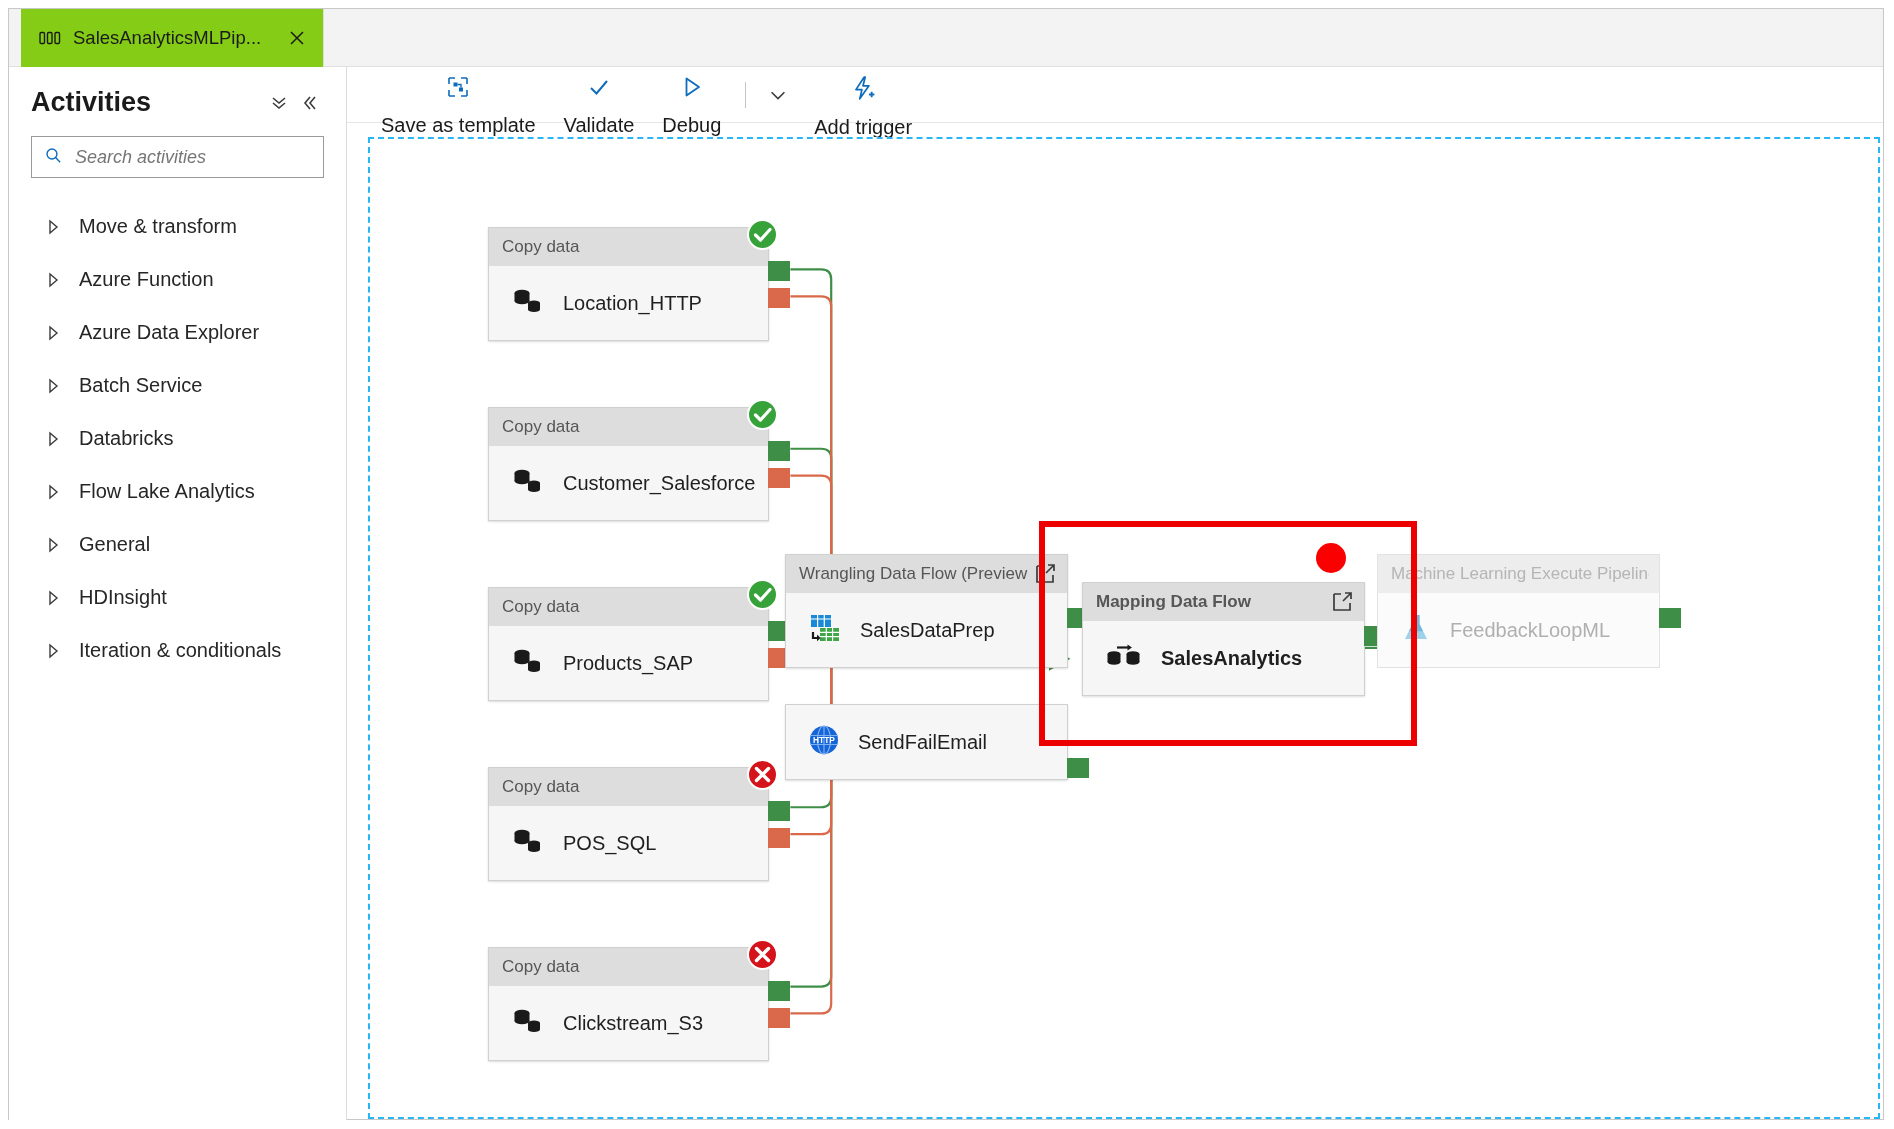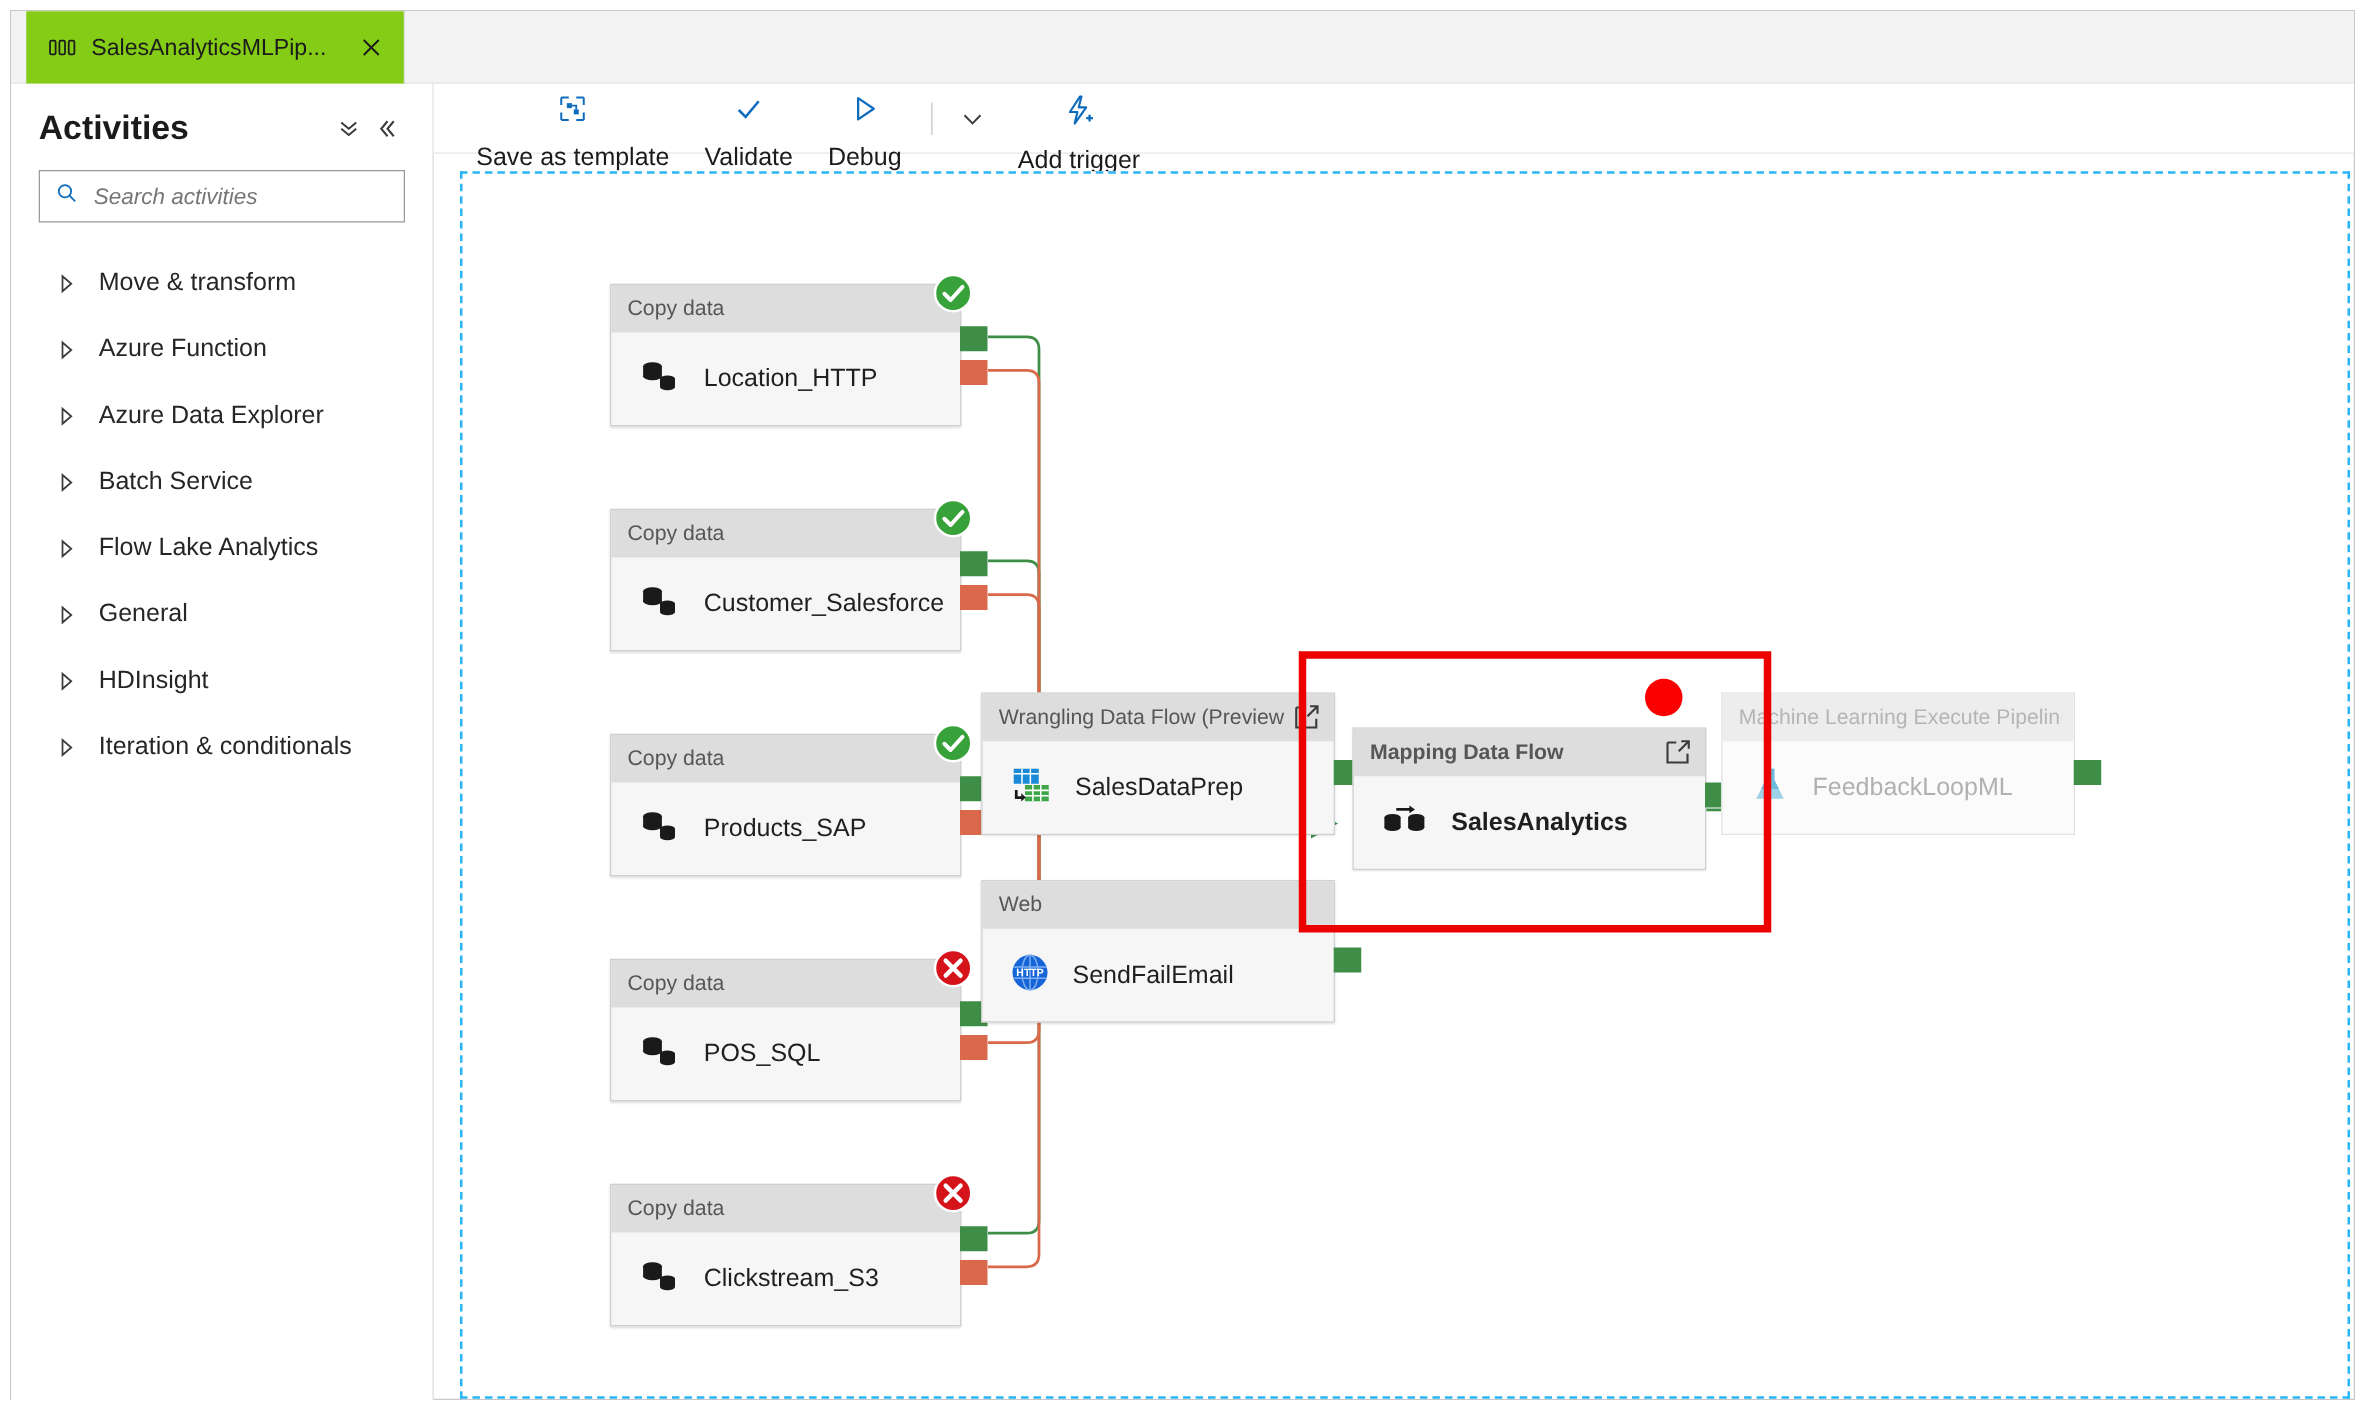--- a/index.html
+++ b/index.html
@@ -254,20 +254,28 @@
         </span>
         <span class="cat-label">Azure Data Explorer</span>
       </div>
       <div class="cat-item">
         <span class="cat-arrow">
           <svg viewBox="0 0 12 16" width="12" height="16">
               <path d="M3 2 L10 8 L3 14 Z" fill="none" stroke="#3b3b3b" stroke-width="1.4"></path>
             </svg>
         </span>
         <span class="cat-label">Batch Service</span>
+      </div>
+      <div class="cat-item">
+        <span class="cat-arrow">
+          <svg viewBox="0 0 12 16" width="12" height="16">
+              <path d="M3 2 L10 8 L3 14 Z" fill="none" stroke="#3b3b3b" stroke-width="1.4"></path>
+            </svg>
+        </span>
+        <span class="cat-label">Databricks</span>
       </div>
       <div class="cat-item">
         <span class="cat-arrow">
           <svg viewBox="0 0 12 16" width="12" height="16">
               <path d="M3 2 L10 8 L3 14 Z" fill="none" stroke="#3b3b3b" stroke-width="1.4"></path>
             </svg>
         </span>
         <span class="cat-label">Flow Lake Analytics</span>
       </div>
       <div class="cat-item">
@@ -541,23 +549,20 @@
             <path d="M5 20 v6 h6" fill="none" stroke="#1a1a1a" stroke-width="2.2"></path>
             <path d="M9 22.6 L12.6 26 L9 29.2 Z" fill="#1a1a1a"></path>
           </svg>
         </span>
         <span class="node-name">SalesDataPrep</span>
       </div>
       <div class="port ok" style="right:-22px; top:53px;"></div>
     </div>
 
     <div class="node" style="left:415px; top:565px; width:283px;">
-      <div class="node-head">
-        <span class="node-type">Web</span>
-      </div>
       <div class="node-body">
         <span>
           <svg viewBox="0 0 32 32" width="32" height="32">
             <circle cx="16" cy="16" r="14" fill="#1565d8"></circle>
             <ellipse cx="16" cy="16" rx="6.5" ry="14" fill="none" stroke="#7fb0f0" stroke-width="1.2"></ellipse>
             <path d="M2.4 11.5 H29.6 M2.4 20.5 H29.6 M16 2 V30" stroke="#7fb0f0" stroke-width="1.2" fill="none"></path>
             <text x="16" y="19" font-family="Liberation Sans, sans-serif" font-size="8.4" font-weight="bold" fill="#ffffff" text-anchor="middle">HTTP</text>
           </svg>
         </span>
         <span class="node-name">SendFailEmail</span>

